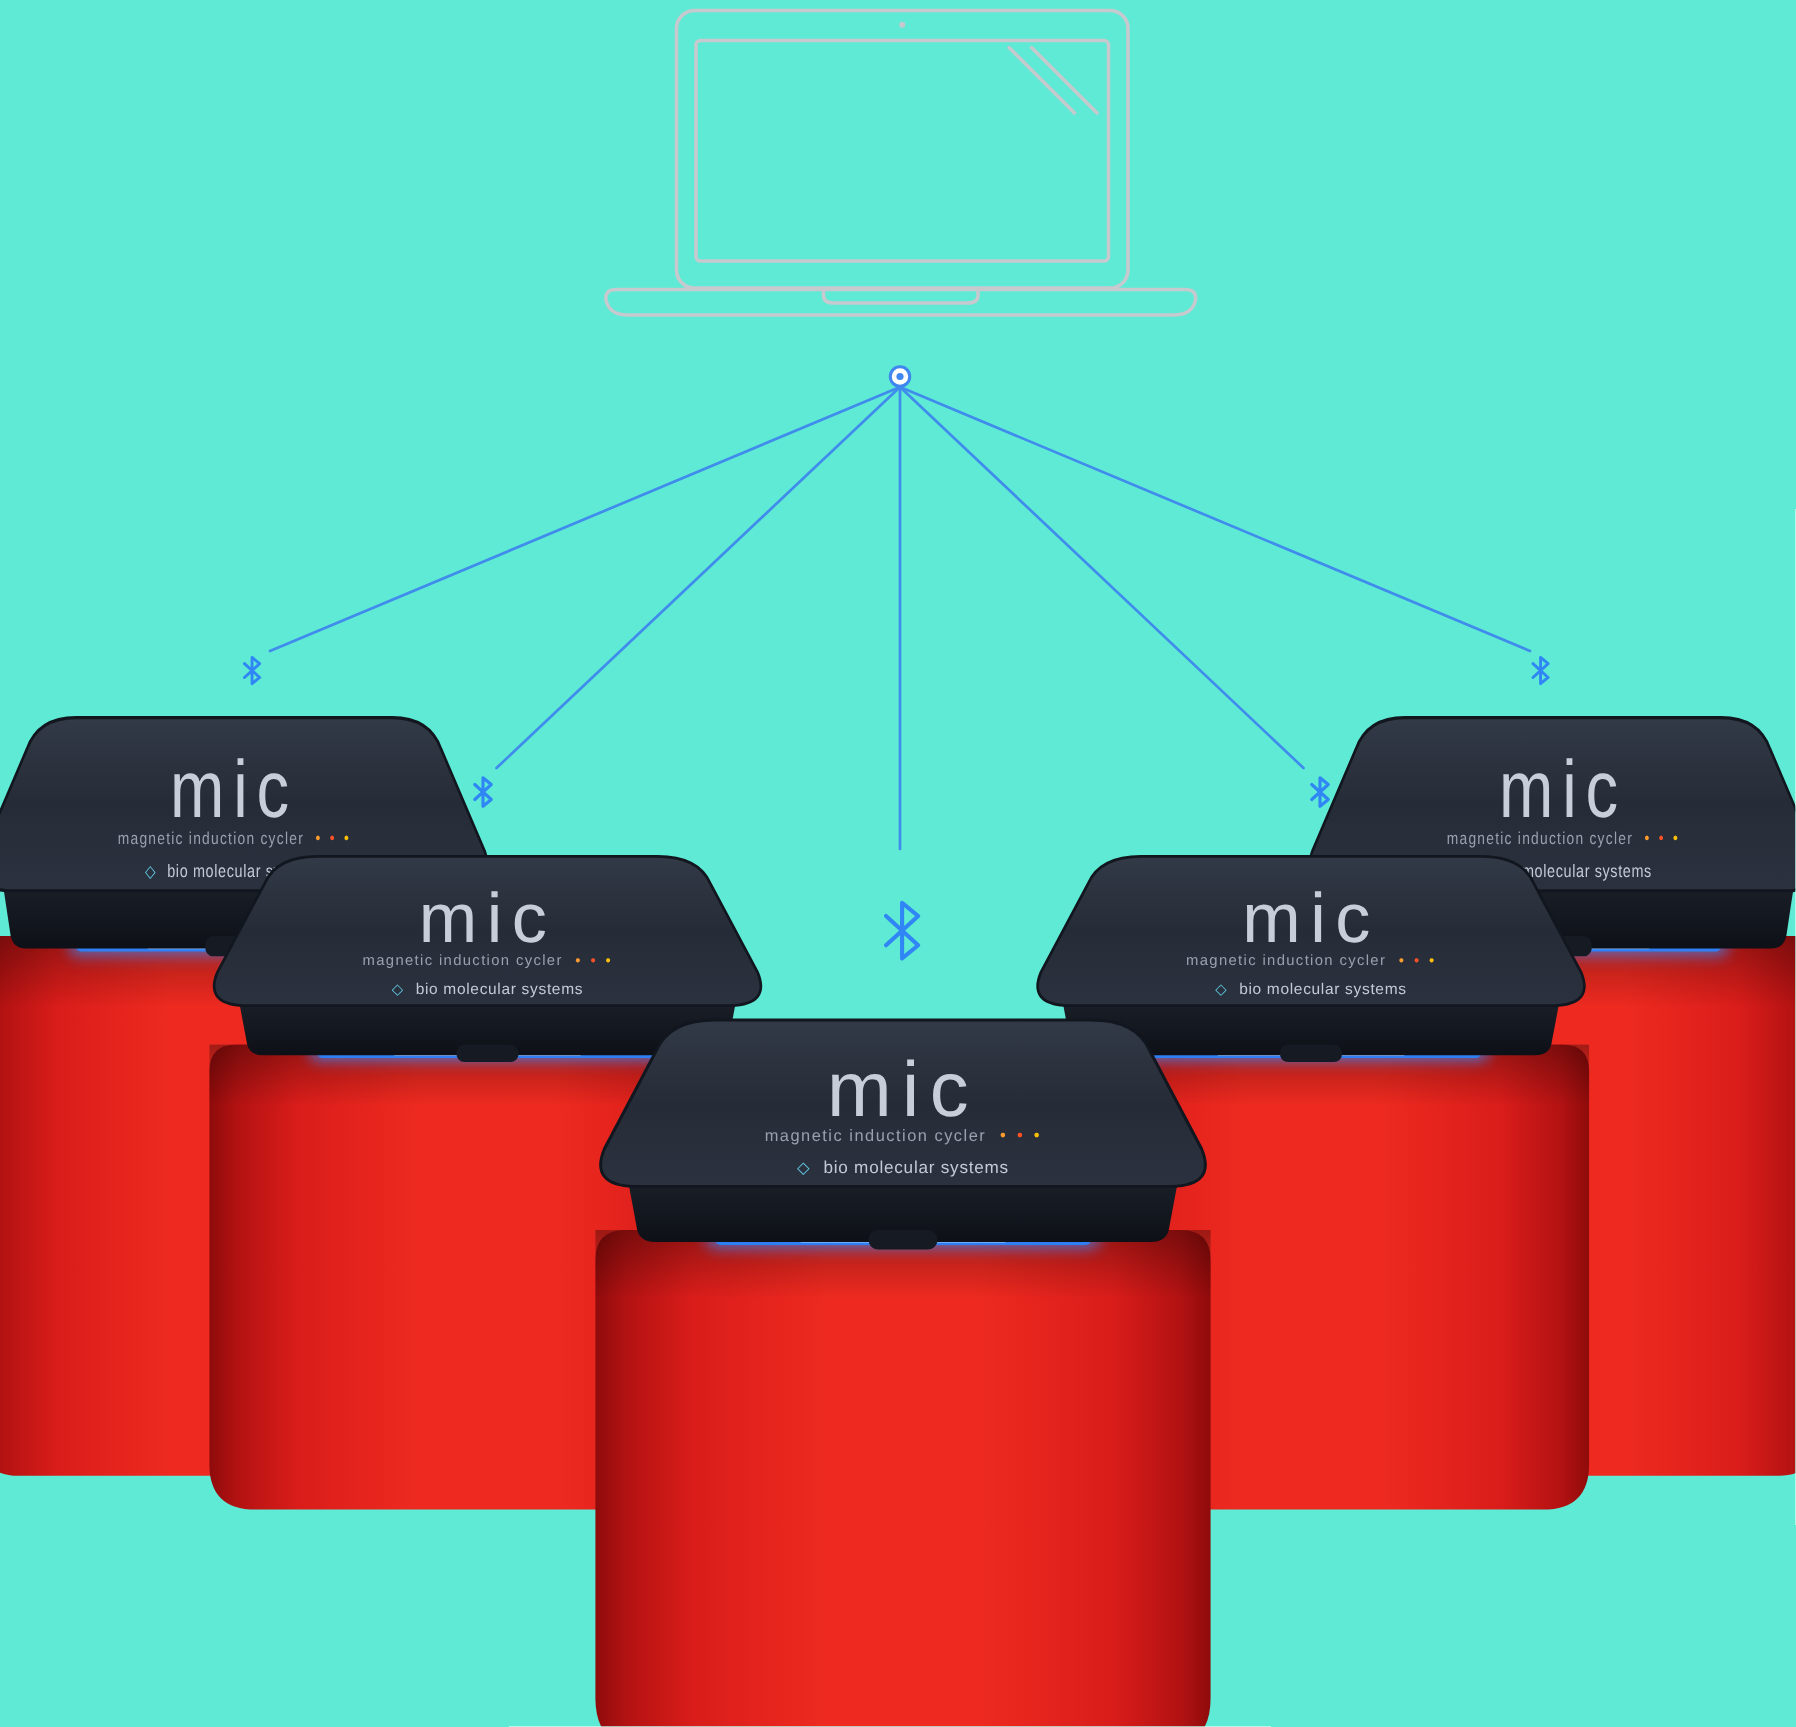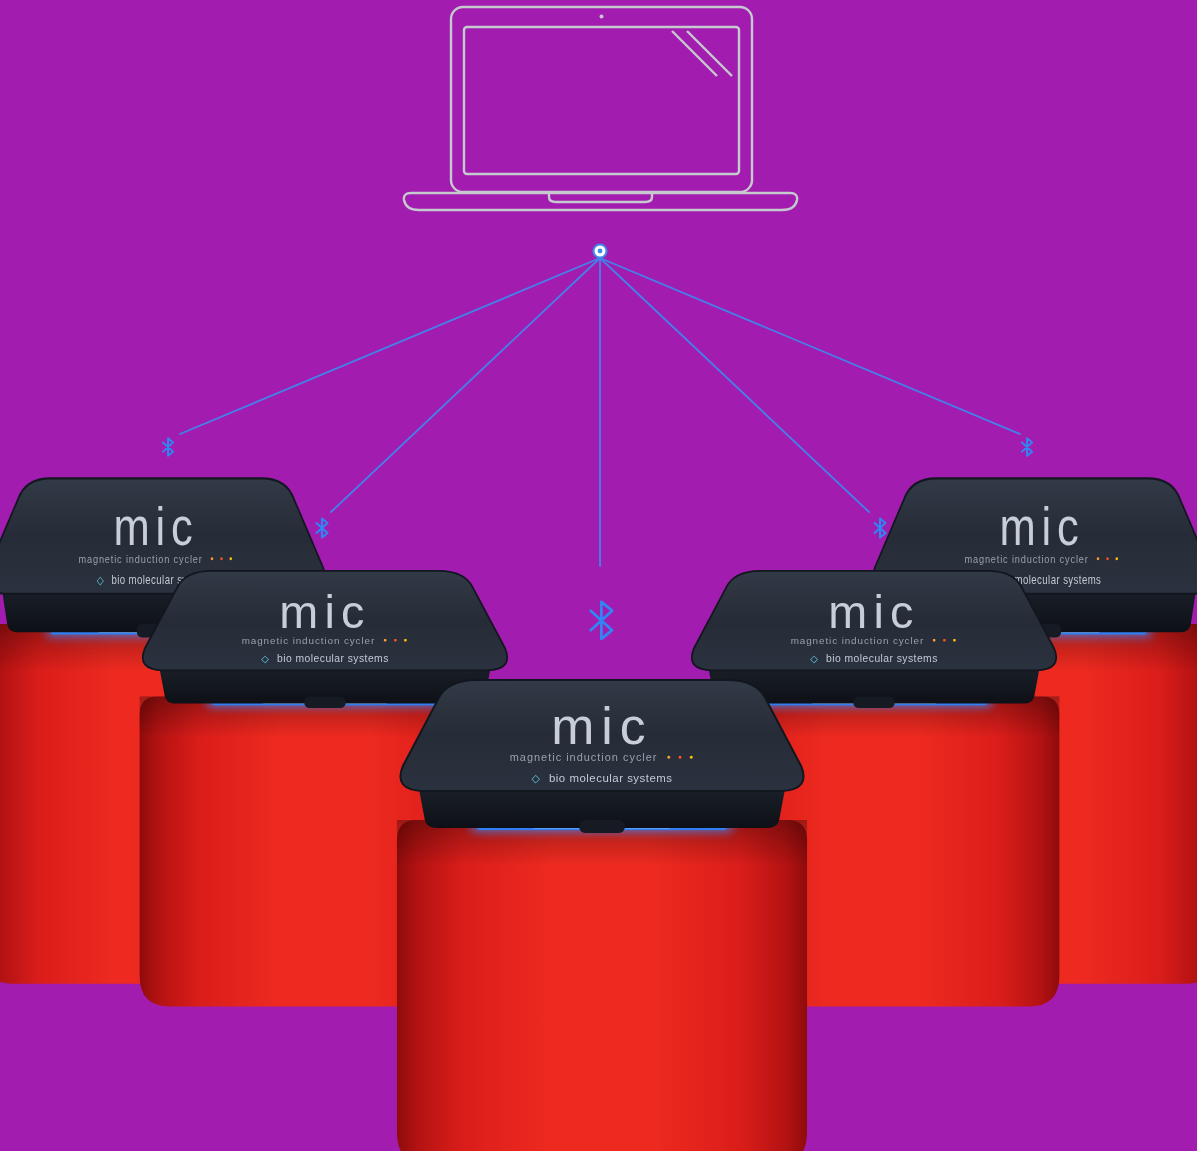--- a/index.html
+++ b/index.html
@@ -5,21 +5,21 @@
   html, body {
     margin: 0;
     padding: 0;
     background: #ffffff;
   }
   .stage {
     position: relative;
     width: 1197px;
     height: 1151px;
     overflow: hidden;
-    background: #a21caf;
+    background: #5eead4;
     font-family: "Liberation Sans", sans-serif;
   }
   .device { position: absolute; }
   .device svg { width: 100%; height: 100%; display: block; }
 
   .back-left    { left: -28px; top: 468px; width: 368px; height: 520px; z-index: 1; }
   .back-right   { left: 858px; top: 468px; width: 368px; height: 520px; z-index: 1; }
   .mid-left     { left: 127px; top: 562px; width: 396px; height: 448px; z-index: 2; }
   .mid-right    { left: 676px; top: 562px; width: 396px; height: 448px; z-index: 2; }
   .front-center { left: 383px; top: 670px; width: 438px; height: 500px; z-index: 3; }

